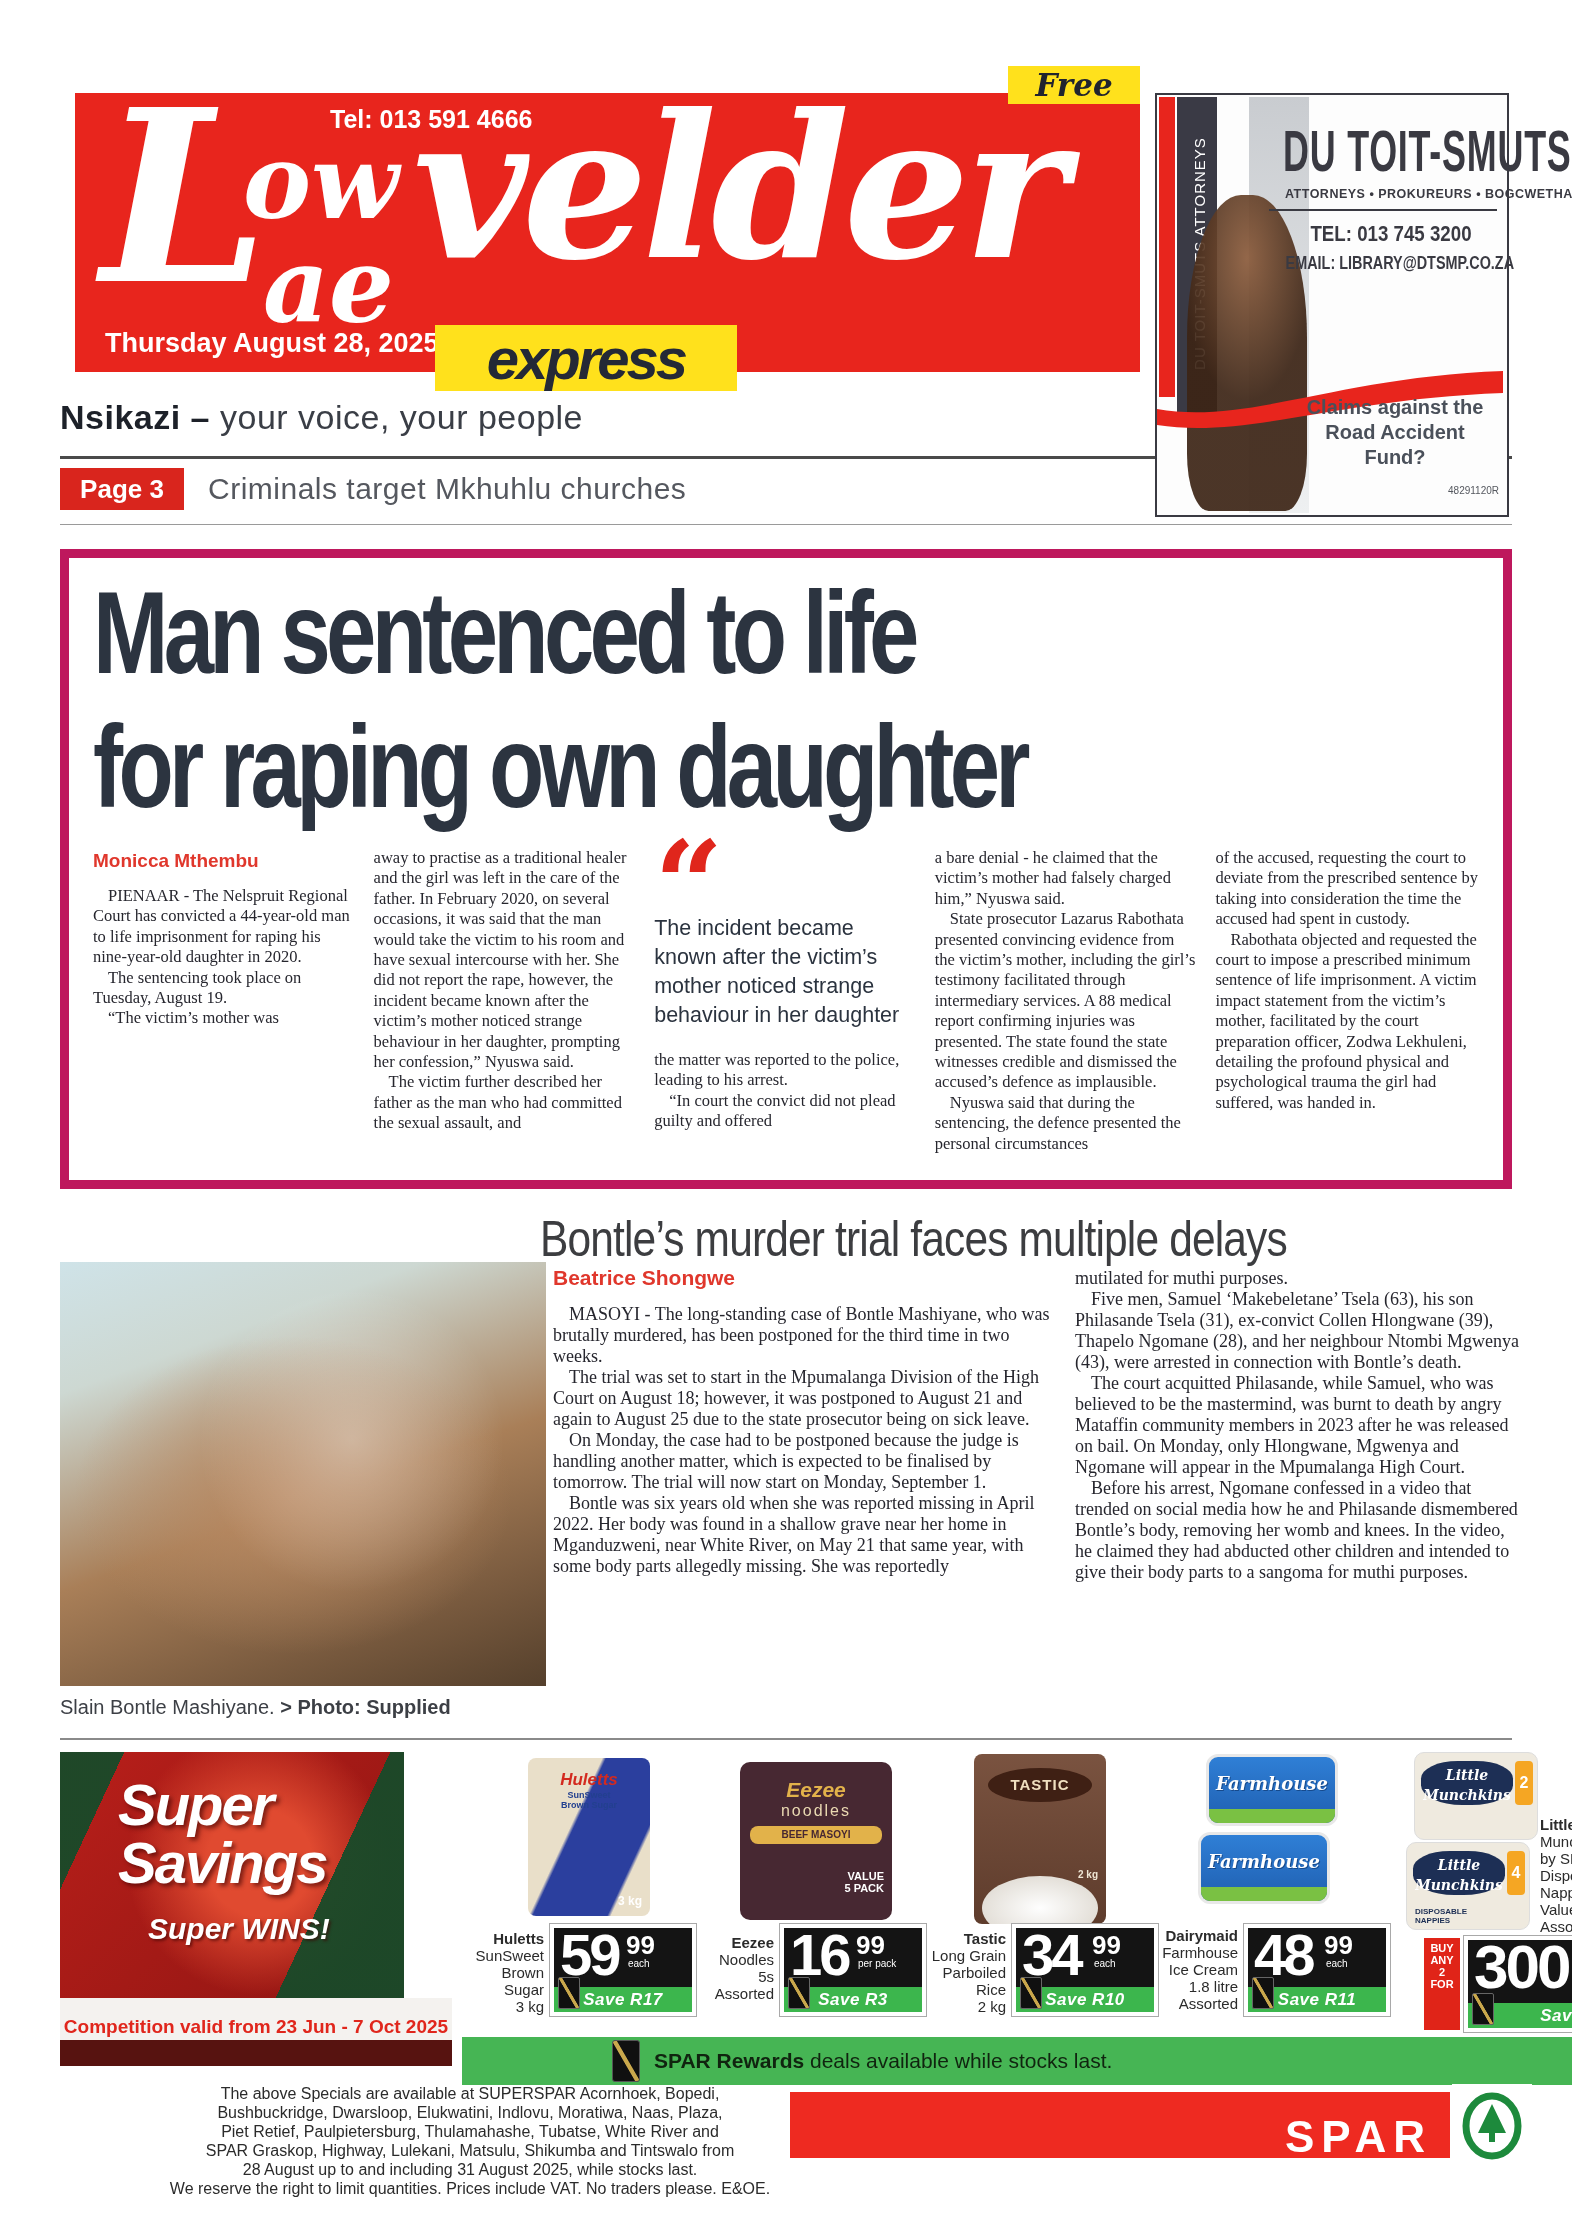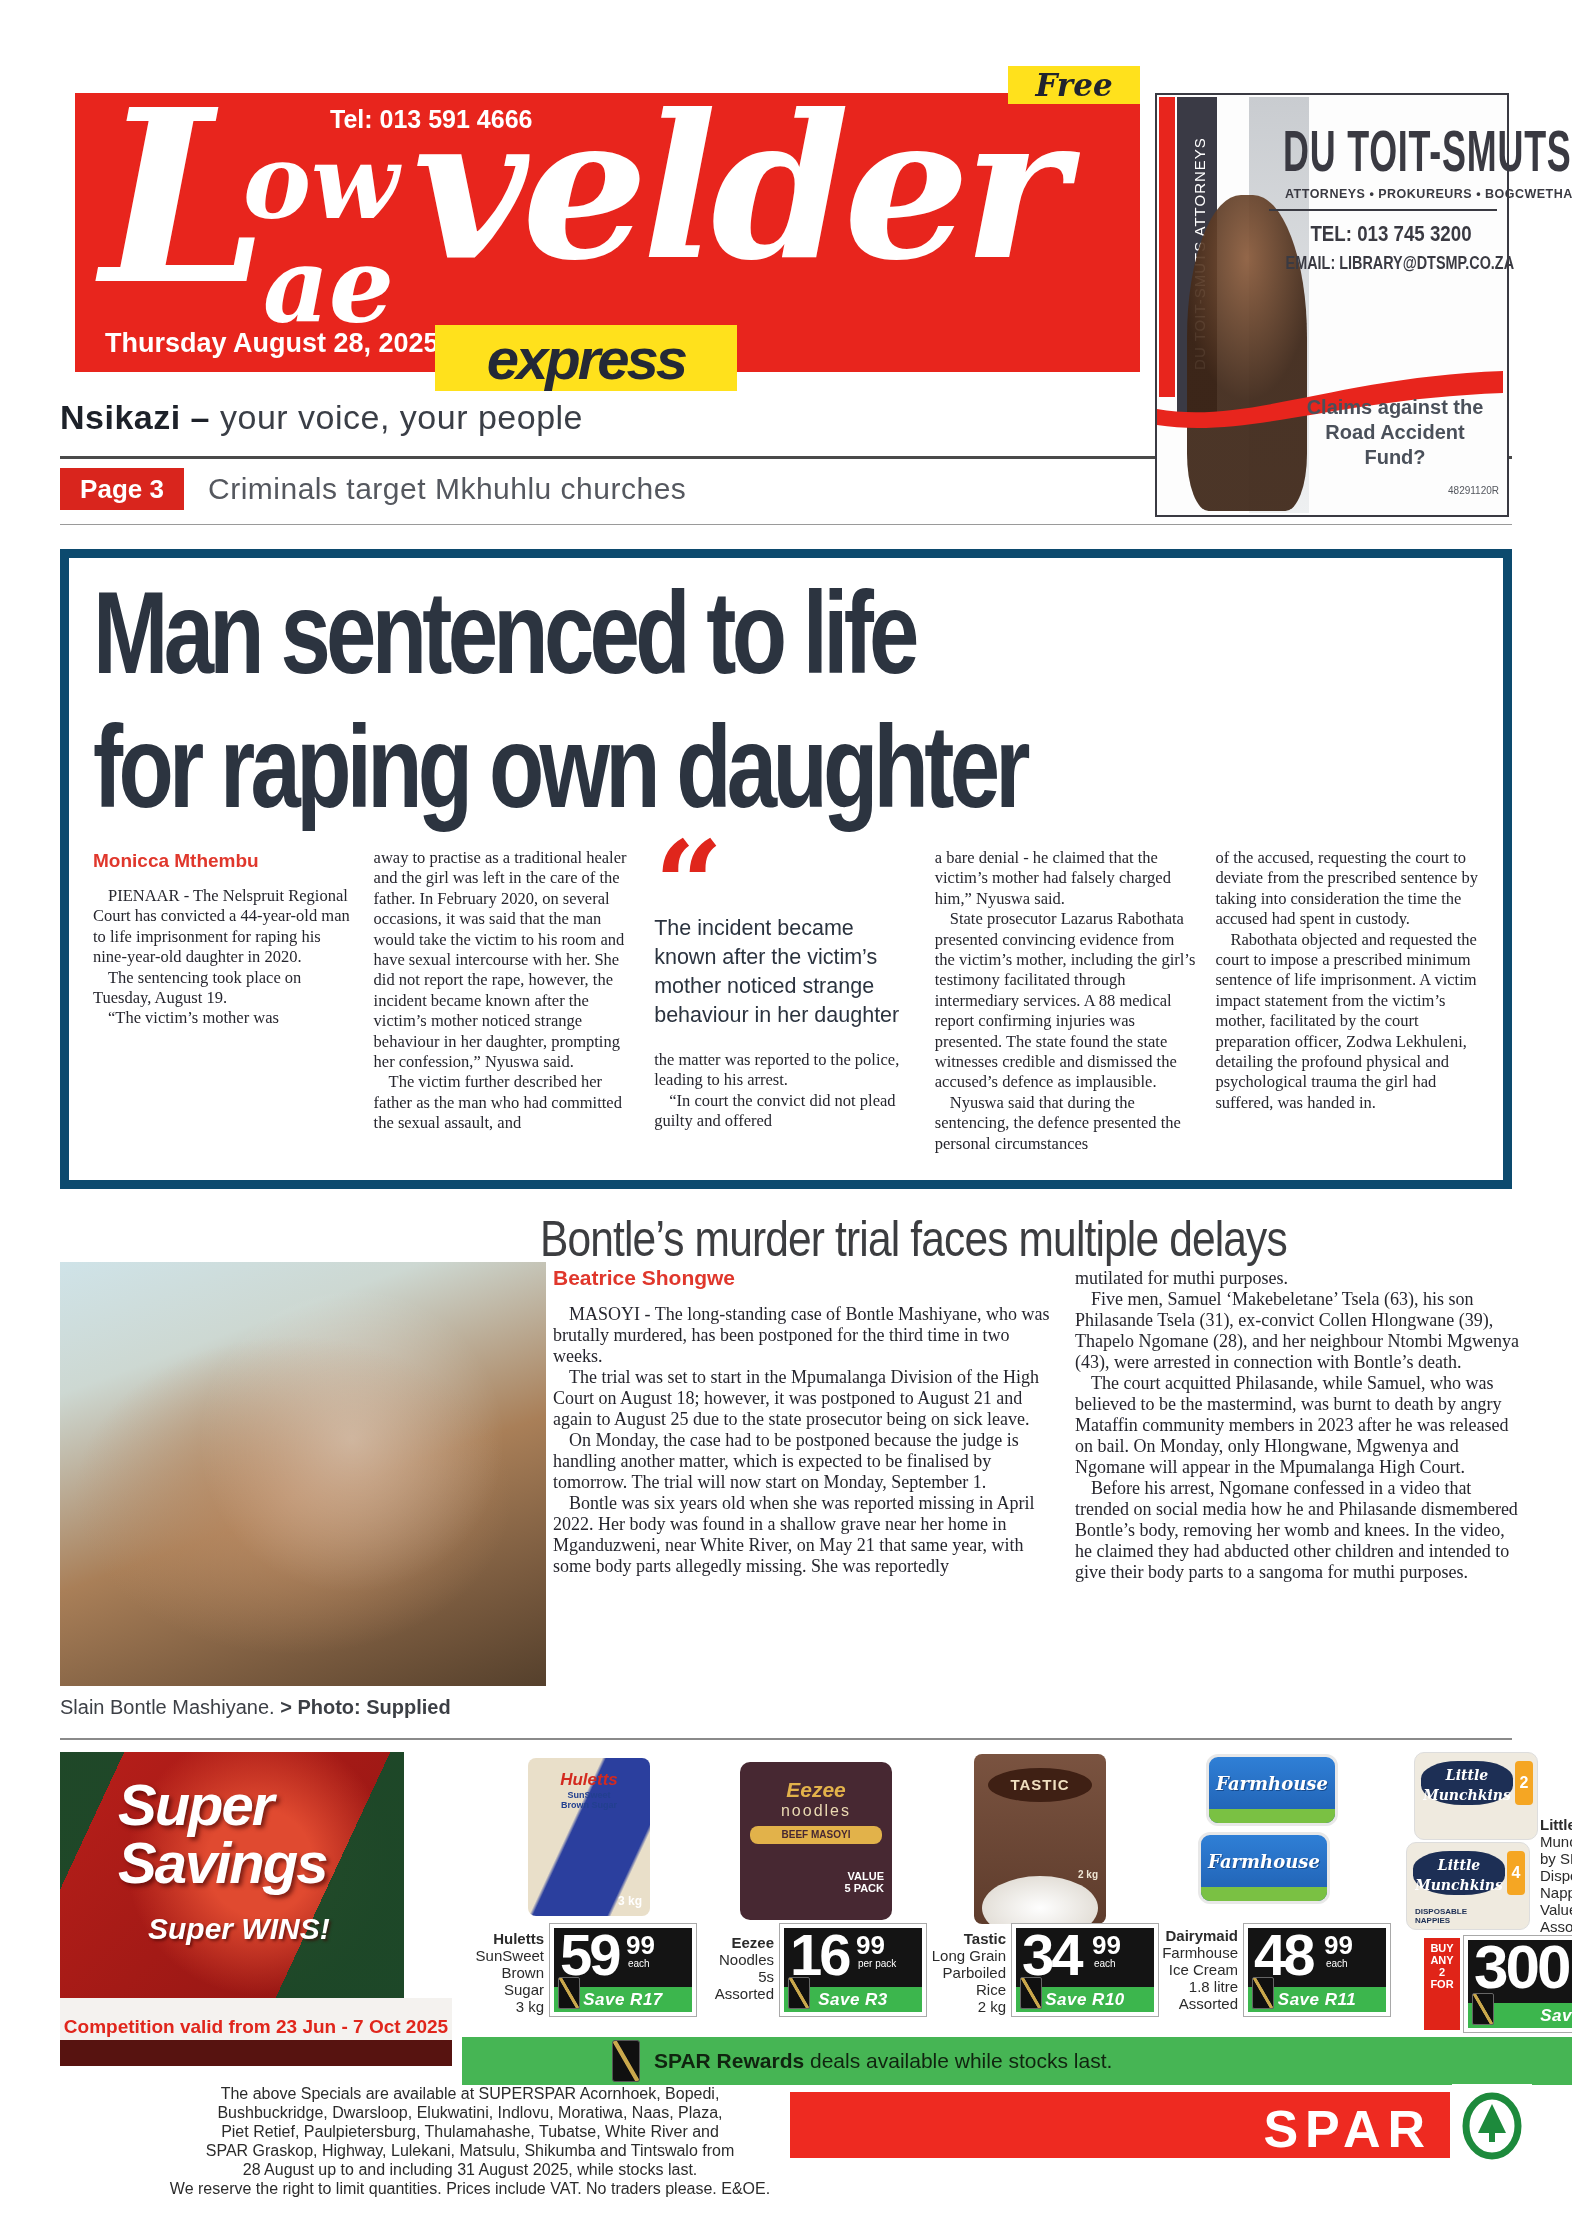--- a/index.html
+++ b/index.html
@@ -43,21 +43,21 @@
   .ad-tel{left:128px;top:126px;width:212px;text-align:center;font-weight:bold;font-size:22px;color:#3a3a42;transform:scaleX(.85);}
   .ad-email{left:104px;top:158px;width:246px;text-align:center;font-weight:bold;font-size:18px;color:#3a3a42;transform:scaleX(.8);white-space:nowrap;}
   .ad-statue{left:30px;top:100px;width:120px;height:316px;
              background:radial-gradient(ellipse 55% 45% at 50% 20%, #8a5a3a, #5b3a24 60%, #3c2415);
              border-radius:45% 45% 18% 18%;opacity:.92;}
   .ad-claim{left:138px;top:300px;width:200px;text-align:center;font-weight:bold;font-size:20px;
             color:#4a505a;white-space:pre-line;line-height:25px;}
   .ad-ref{right:8px;bottom:19px;font-size:10px;color:#55585f;margin-left:16px;}
 
   
-  .mainBox{left:60px;top:549px;width:1452px;height:640px;border:9px solid #0c4a6e;background:#fff;box-sizing:border-box;}
+  .mainBox{left:60px;top:549px;width:1452px;height:640px;border:9px solid #be185d;background:#fff;box-sizing:border-box;}
   .hline{white-space:nowrap;font-weight:bold;font-size:116px;letter-spacing:-6px;color:#2c3440;
          transform:scaleX(.78);transform-origin:0 0;line-height:134px;}
   .hwrap{left:24px;top:8px;}
   .cols{left:24px;top:290px;width:1386px;height:336px;display:flex;gap:17px;}
   .col{flex:1;min-width:0;}
   .byline{font-weight:bold;font-size:19px;color:#e0372c;margin:2px 0 14px 0;font-family:"Liberation Sans",sans-serif;}
   .body p{margin:0;font-family:"Liberation Serif",serif;font-size:16.5px;line-height:20.4px;color:#26262e;}
   .body p.ind{text-indent:15px;}
   .qmark{font:bold 120px "DejaVu Serif",serif;color:#e0261c;line-height:.62;height:66px;}
   .qtext{font-family:"Liberation Sans",sans-serif;font-size:21.5px;line-height:29px;color:#2b333f;margin-bottom:20px;}
@@ -112,21 +112,21 @@
 
   .rewardsBar{left:462px;top:2037px;width:1110px;height:48px;background:#46b554;display:flex;align-items:center;}
   .rewardsBar .card2{width:26px;height:40px;background:#101010;border:1px solid #555;border-radius:3px;margin:0 14px 0 150px;
         background-image:linear-gradient(60deg,rgba(0,0,0,0) 44%,#caa84c 46%,#caa84c 54%,rgba(0,0,0,0) 56%);}
   .rewardsBar span{font-size:21px;color:#10240f;}
   .rewardsBar b{font-weight:bold;}
 
   .finePrint{left:70px;top:2084px;width:800px;text-align:center;font-size:16px;line-height:19px;color:#2b2b2b;white-space:pre-line;}
   .slv{left:846px;top:2112px;font-size:13px;color:#3b3b3b;transform:rotate(-90deg);transform-origin:center;}
   .sparBar{left:790px;top:2092px;width:660px;height:66px;background:#ee2a21;}
-  .sparBar span{position:absolute;right:18px;top:4px;line-height:66px;color:#fff;font-weight:bold;font-size:52px;letter-spacing:7px;}
+  .sparBar span{position:absolute;right:18px;top:12px;line-height:66px;color:#fff;font-weight:bold;font-size:44px;letter-spacing:7px;}
   .treeBadge{left:1452px;top:2084px;width:80px;height:84px;background:#fff;display:flex;align-items:center;justify-content:center;}
 
   
   .sugar{width:122px;height:158px;background:#e9dfc9;border-radius:8px;position:relative;overflow:hidden;
          background-image:linear-gradient(115deg,rgba(0,0,0,0) 38%,#2b3f9e 40%,#2b3f9e 78%,rgba(0,0,0,0) 80%);}
   .sugar .b1{position:absolute;top:12px;left:0;right:0;text-align:center;color:#d32a1f;font-weight:bold;font-style:italic;font-size:17px;}
   .sugar .b2{position:absolute;top:32px;left:0;right:0;text-align:center;color:#23408f;font-weight:bold;font-size:9px;white-space:pre-line;}
   .sugar .b3{position:absolute;bottom:8px;right:8px;color:#fff;font-weight:bold;font-size:12px;}
   .noodles{width:152px;height:158px;background:#472832;border-radius:10px;position:relative;overflow:hidden;}
   .noodles .b1{position:absolute;top:16px;left:0;right:0;text-align:center;color:#e2b24a;font-weight:bold;font-style:italic;font-size:21px;}

